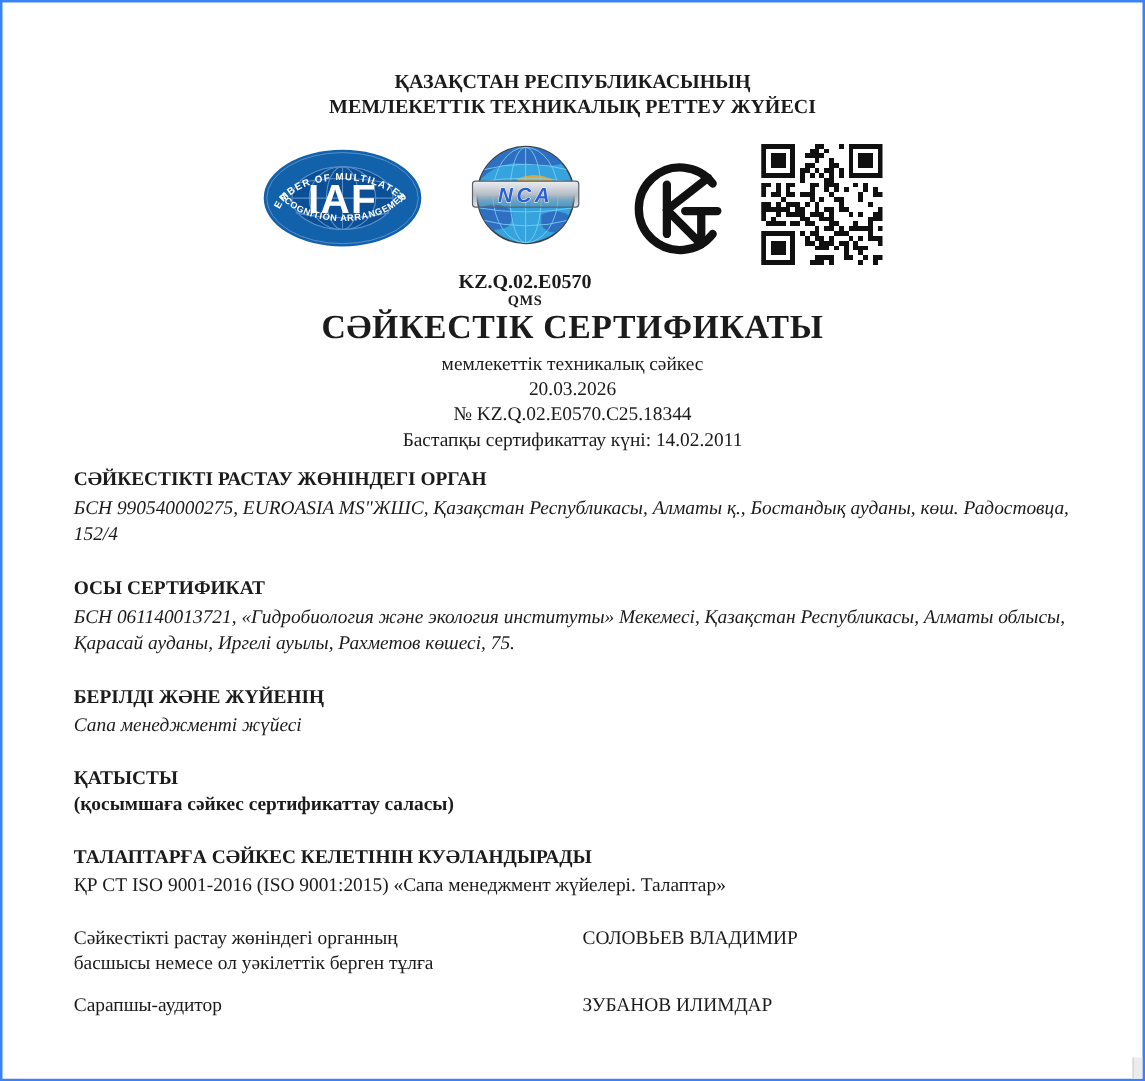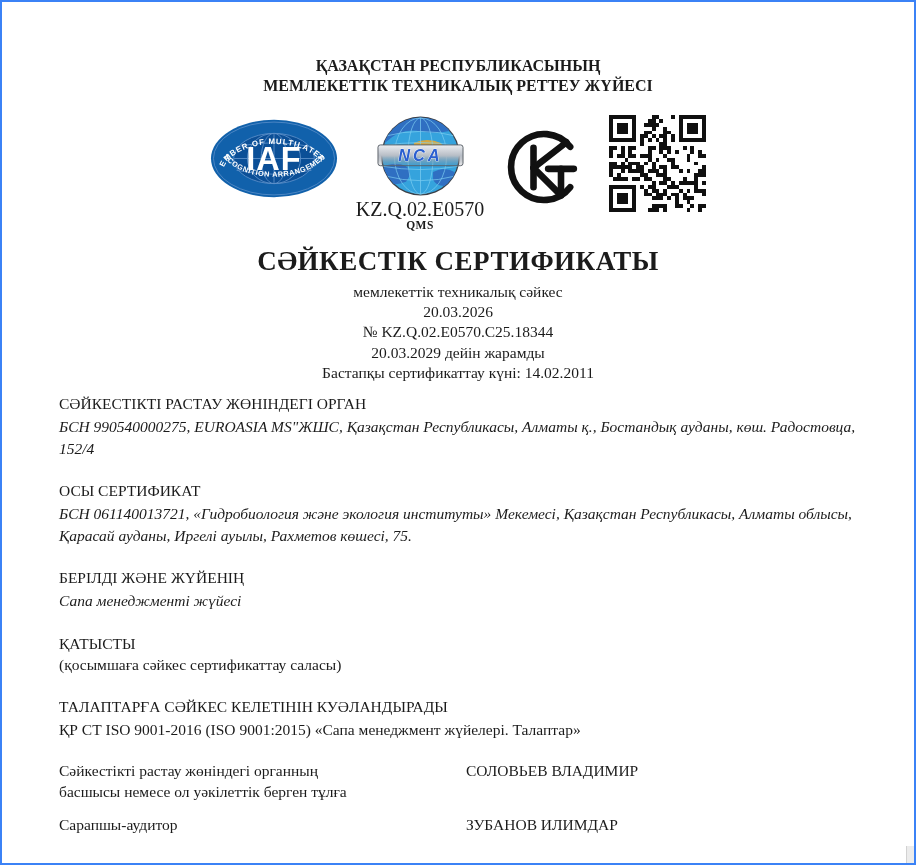--- a/index.html
+++ b/index.html
@@ -10,29 +10,29 @@
     background:#ffffff;
     border:2px solid #3b82f6;
     font-family:"Liberation Serif", serif;
     color:#1b1b1b;
     overflow:hidden;
   }
   .header{margin-top:54px;text-align:center;font-weight:bold;font-size:16px;line-height:20px;}
   .logos-row{display:flex;justify-content:center;align-items:flex-start;margin-top:18px;height:116px;}
   .iaf-wrap{margin-top:5px;margin-right:38px;}
   .nca-col{display:flex;flex-direction:column;align-items:center;width:88px;margin-right:42px;}
-  .accr-no{font-weight:normal;font-size:20px;line-height:19px;white-space:nowrap;margin-top:0px;}
+  .accr-no{font-weight:bold;font-size:16px;line-height:19px;white-space:nowrap;margin-top:16px;}
   .qms{font-weight:bold;font-size:11.5px;line-height:13px;letter-spacing:.5px;}
   .kz-wrap{margin-top:9px;margin-right:26px;}
   .qr-wrap{margin-top:1px;}
   .doc-title{margin-top:16px;text-align:center;font-weight:bold;font-size:27px;letter-spacing:.5px;line-height:30px;}
   .meta{margin-top:6px;text-align:center;font-size:15.5px;line-height:20.2px;}
   .content{padding:0 54px 0 57px;margin-top:10px;}
   .section{margin-bottom:21px;}
-  .section .head{font-weight:normal;font-size:15.5px;line-height:21px;}
+  .section .head{font-weight:bold;font-size:15.5px;line-height:21px;}
   .section .body{font-size:15.5px;line-height:21.5px;margin-top:2px;}
   .section .body.italic{font-style:italic;}
   .sig-row{position:relative;margin-top:14px;font-size:15.5px;line-height:20.5px;}
   .sig-role{font-weight:normal;width:318px;}
   .sig-name{position:absolute;left:407px;top:0;white-space:nowrap;}
   .sig-row + .sig-row{margin-top:13px;}
   .scrollbar-frag{position:absolute;right:0;bottom:0;width:7px;height:17px;background:#ececec;border-left:1px solid #d2d2d2;}
   svg text{font-family:"Liberation Sans", sans-serif;}
 </style>
 </head>
@@ -421,21 +421,20 @@
     </div>
 
   </div>
 
   <div class="doc-title">СӘЙКЕСТІК СЕРТИФИКАТЫ</div>
 
   <div class="meta">
     <div>мемлекеттік техникалық сәйкес</div>
     <div>20.03.2026</div>
     <div>№ KZ.Q.02.E0570.C25.18344</div>
-    <div>20.03.2029 дейін жарамды</div>
     <div>Бастапқы сертификаттау күні: 14.02.2011</div>
   </div>
 
   <div class="content">
 
     <div class="section">
       <div class="head">СӘЙКЕСТІКТІ РАСТАУ ЖӨНІНДЕГІ ОРГАН</div>
       <div class="body italic">БСН 990540000275, EUROASIA MS"ЖШС, Қазақстан Республикасы, Алматы қ., Бостандық ауданы, көш. Радостовца, 152/4</div>
     </div>
 

